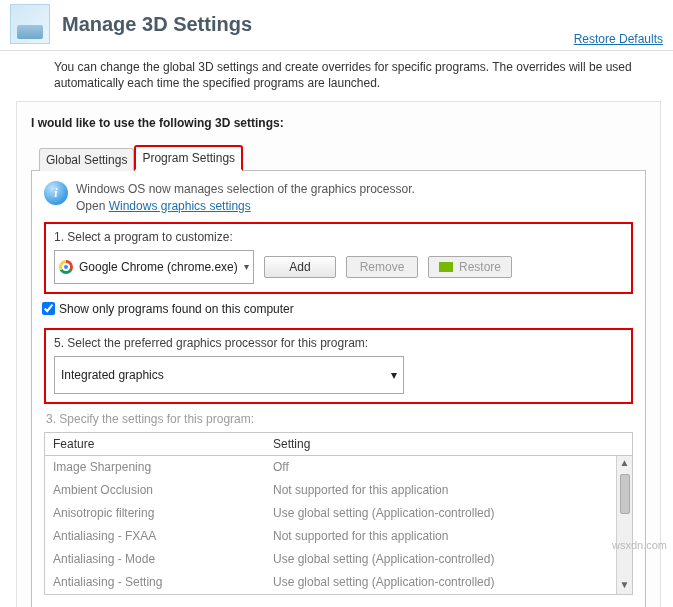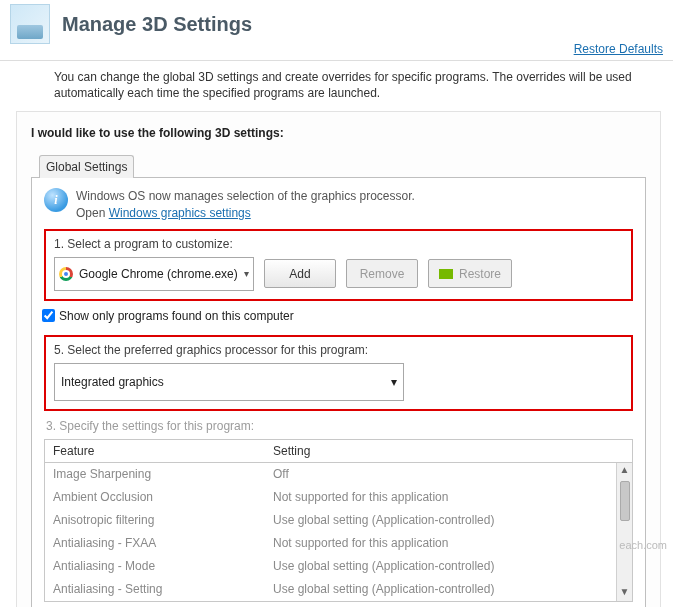--- a/index.html
+++ b/index.html
@@ -7,21 +7,21 @@
     margin: 0;
     font-family: "Segoe UI", Tahoma, sans-serif;
     font-size: 12px;
     background: #fff;
     color: #222;
     width: 673px;
   }
   .header {
     display: flex;
     align-items: center;
-    padding: 4px 8px 16px 10px;
+    padding: 4px 8px 6px 10px;
     border-bottom: 1px solid #ddd;
     position: relative;
   }
   .header .logo {
     width: 40px; height: 40px;
     margin-right: 12px;
     background: linear-gradient(135deg,#cfe8f7,#e8f4fb);
     border:1px solid #b5d5e8;
     position:relative;
   }
@@ -81,21 +81,21 @@
     position:relative;
   }
   .combo .chev { margin-left:auto; color:#555; font-size:10px;}
   .chrome-icon {
     width:14px;height:14px;border-radius:50%;
     background:conic-gradient(#db4437 0 120deg,#0f9d58 120deg 240deg,#ffcd40 240deg 360deg);
     position:relative;
   }
   .chrome-icon::after{content:"";position:absolute;inset:3px;border-radius:50%;background:#4285f4;border:2px solid #fff;}
   .btn {
-    min-width:72px; height:29px; padding:8px 10px;
+    min-width:72px; height:22px; padding:8px 10px;
     background:linear-gradient(#fefefe,#e7e7e7);
     border:1px solid #a8a8a8; border-radius:2px;
     display:inline-flex;align-items:center;justify-content:center;gap:6px;
     font-size:12px; color:#333;
   }
   .btn.disabled { color:#9a9a9a; background:#f0f0f0;}
   .nv-icon{width:14px;height:10px;background:#76b900;display:inline-block;}
   .chk { display:flex; align-items:center; gap:4px; margin-top:6px; margin-left:-2px;}
   .chk input { margin:0;}
   .wide-combo {
@@ -137,20 +137,21 @@
   <span class="restore-link">Restore Defaults</span>
 </div>
 
 <div class="intro">You can change the global 3D settings and create overrides for specific programs. The overrides will be used automatically each time the specified programs are launched.</div>
 
 <div class="panel">
   <div class="panel-title">I would like to use the following 3D settings:</div>
 
   <div class="tabs">
     <div class="tab inactive">Global Settings</div>
+    <div class="tab active redbox">Program Settings</div>
   </div>
 
   <div class="tab-body">
     <div class="info-row">
       <div class="info-icon">i</div>
       <div class="info-text">
         <span>Windows OS now manages selection of the graphics processor.</span><br>
         <span>Open </span><a>Windows graphics settings</a>
       </div>
     </div>
@@ -229,13 +230,13 @@
       </div>
     </div>
   </div>
 </div>
 
 <div class="description">
   <div class="desc-label">Description:</div>
 
 </div>
 
-<div class="watermark">each.com</div>
+<div class="watermark">wsxdn.com</div>
 
 </body></html>

